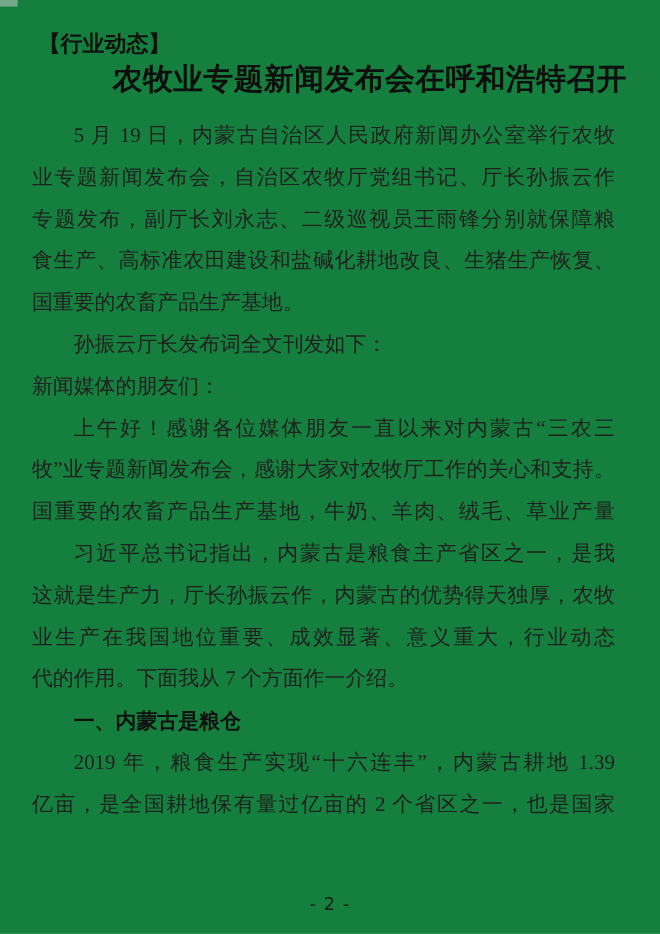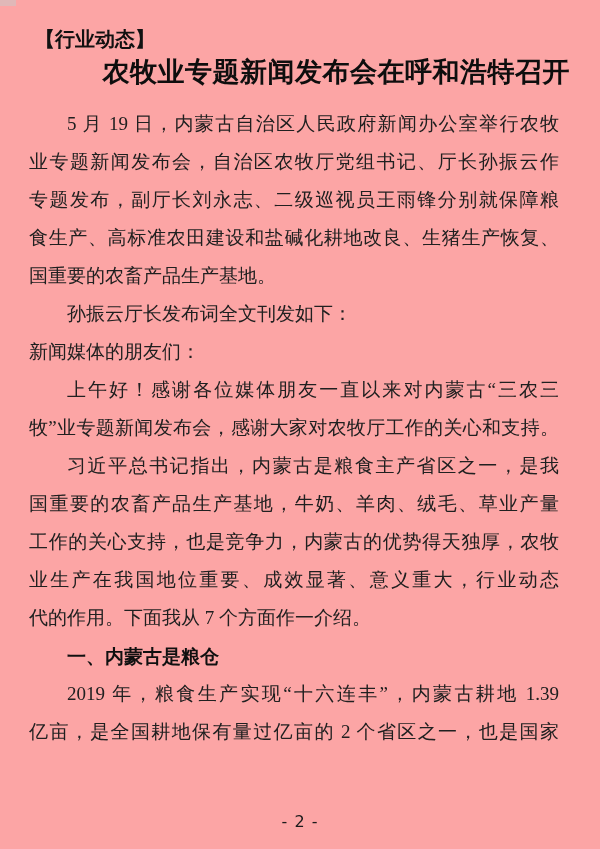--- a/index.html
+++ b/index.html
@@ -4,21 +4,21 @@
 <style>
   html, body {
     margin: 0;
     padding: 0;
     background: #ffffff;
   }
   .page {
     position: relative;
     width: 600px;
     height: 849px;
-    background: #fca5a5;
+    background: #15803d;
     overflow: hidden;
     color: #1b1b1b;
     font-family: "Liberation Serif", "DejaVu Serif", serif;
   }
   .scan-artifact {
     position: absolute;
     left: 0;
     top: 0;
     width: 16px;
     height: 6px;
@@ -96,23 +96,23 @@
   <div class="doc-body" id="body-lines">
       <div class="line justify indent">5 月 19 日，内蒙古自治区人民政府新闻办公室举行农牧</div>
       <div class="line justify">业专题新闻发布会，自治区农牧厅党组书记、厅长孙振云作</div>
       <div class="line justify">专题发布，副厅长刘永志、二级巡视员王雨锋分别就保障粮</div>
       <div class="line justify">食生产、高标准农田建设和盐碱化耕地改良、生猪生产恢复、</div>
       <div class="line">国重要的农畜产品生产基地。</div>
       <div class="line indent">孙振云厅长发布词全文刊发如下：</div>
       <div class="line">新闻媒体的朋友们：</div>
       <div class="line justify indent">上午好！感谢各位媒体朋友一直以来对内蒙古“三农三</div>
       <div class="line justify">牧”业专题新闻发布会，感谢大家对农牧厅工作的关心和支持。</div>
+      <div class="line justify">国重要的农畜产品生产基地，牛奶、羊肉、绒毛、草业产量</div>
       <div class="line justify indent">习近平总书记指出，内蒙古是粮食主产省区之一，是我</div>
-      <div class="line justify">国重要的农畜产品生产基地，牛奶、羊肉、绒毛、草业产量</div>
-      <div class="line justify">工作的关心支持，也是竞争力，内蒙古的优势得天独厚，农牧</div>
+      <div class="line justify">这就是生产力，厅长孙振云作，内蒙古的优势得天独厚，农牧</div>
       <div class="line justify">业生产在我国地位重要、成效显著、意义重大，行业动态</div>
       <div class="line">代的作用。下面我从 7 个方面作一介绍。</div>
       <div class="line indent bold">一、内蒙古是粮仓</div>
       <div class="line justify indent">2019 年，粮食生产实现“十六连丰”，内蒙古耕地 1.39</div>
       <div class="line justify">亿亩，是全国耕地保有量过亿亩的 2 个省区之一，也是国家</div>
     </div>
   <div class="page-number">- 2 -</div>
 </div>
 
 </body></html>

